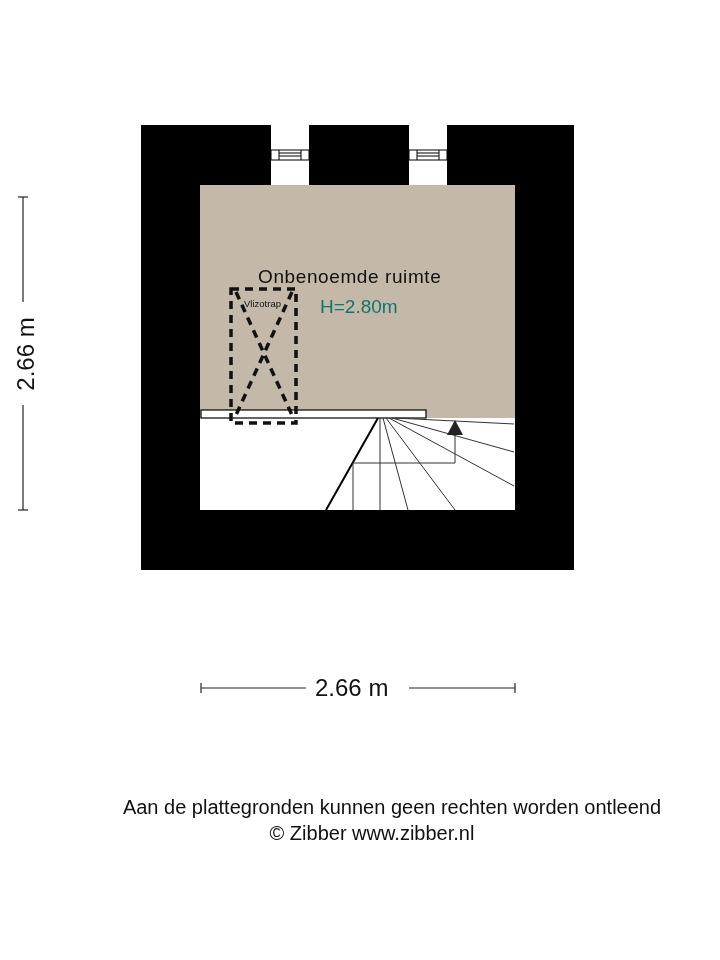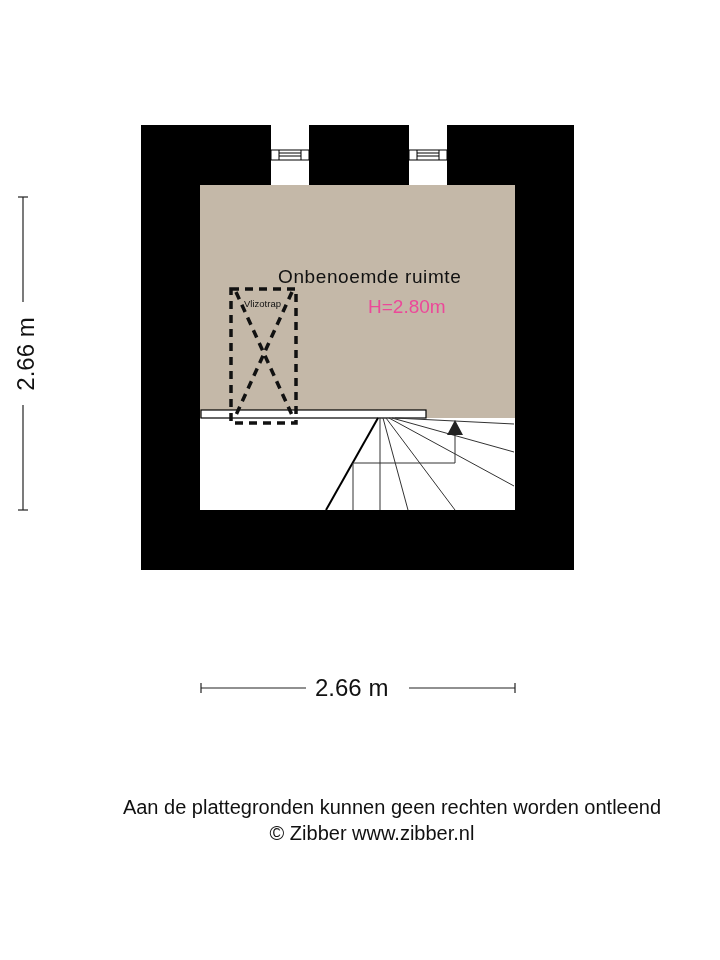--- a/index.html
+++ b/index.html
@@ -25,23 +25,22 @@
     .room-label {
       position: absolute;
       font-size: 19px;
       letter-spacing: 0.6px;
       color: #111;
       white-space: nowrap;
     }
     .room-height {
       position: absolute;
       font-size: 19px;
-      color: #ec4899;
+      color: #0f766e;
       white-space: nowrap;
-      margin-left: 48px;
     }
     .hatch-label {
       position: absolute;
       font-size: 9.5px;
       color: #111;
       white-space: nowrap;
     }
     .dim-label-h {
       position: absolute;
       font-size: 24px;
@@ -141,21 +140,21 @@
   </g>
 
   <g stroke="#222" stroke-width="1.2">
     <line x1="23" y1="197" x2="23" y2="302"></line>
     <line x1="23" y1="405" x2="23" y2="510"></line>
     <line x1="18" y1="197" x2="28" y2="197"></line>
     <line x1="18" y1="510" x2="28" y2="510"></line>
   </g>
 </svg>
 
-<div class="room-label" style="left:258px; top:266px;margin-left:20px;">Onbenoemde ruimte</div>
+<div class="room-label" style="left:258px; top:266px;">Onbenoemde ruimte</div>
 <div class="room-height" style="left:320px; top:296px;">H=2.80m</div>
 <div class="hatch-label" style="left:244px; top:298px;">Vlizotrap</div>
 
 <div class="dim-label-h" style="left:309px; top:674px;">2.66 m</div>
 <div class="dim-label-v" style="left:-17px; top:340px;">2.66 m</div>
 
 <div class="disclaimer" style="top:794px;">
   <span class="line1">Aan de plattegronden kunnen geen rechten worden ontleend</span>
   <span class="line2">© Zibber www.zibber.nl</span>
 </div>

